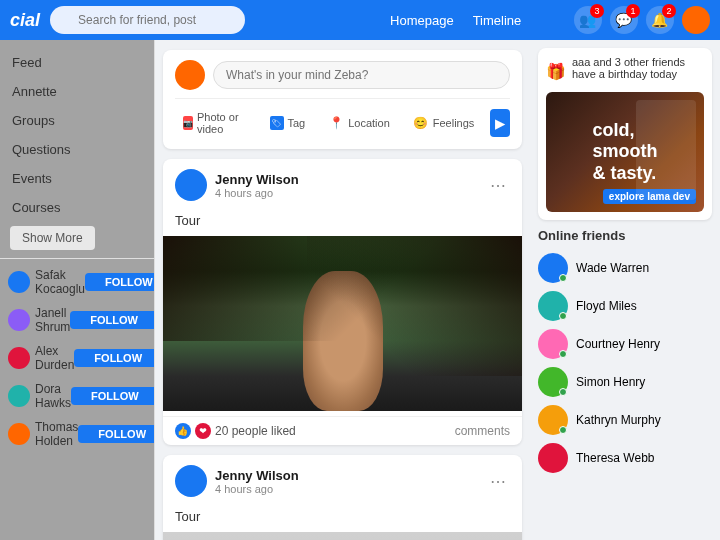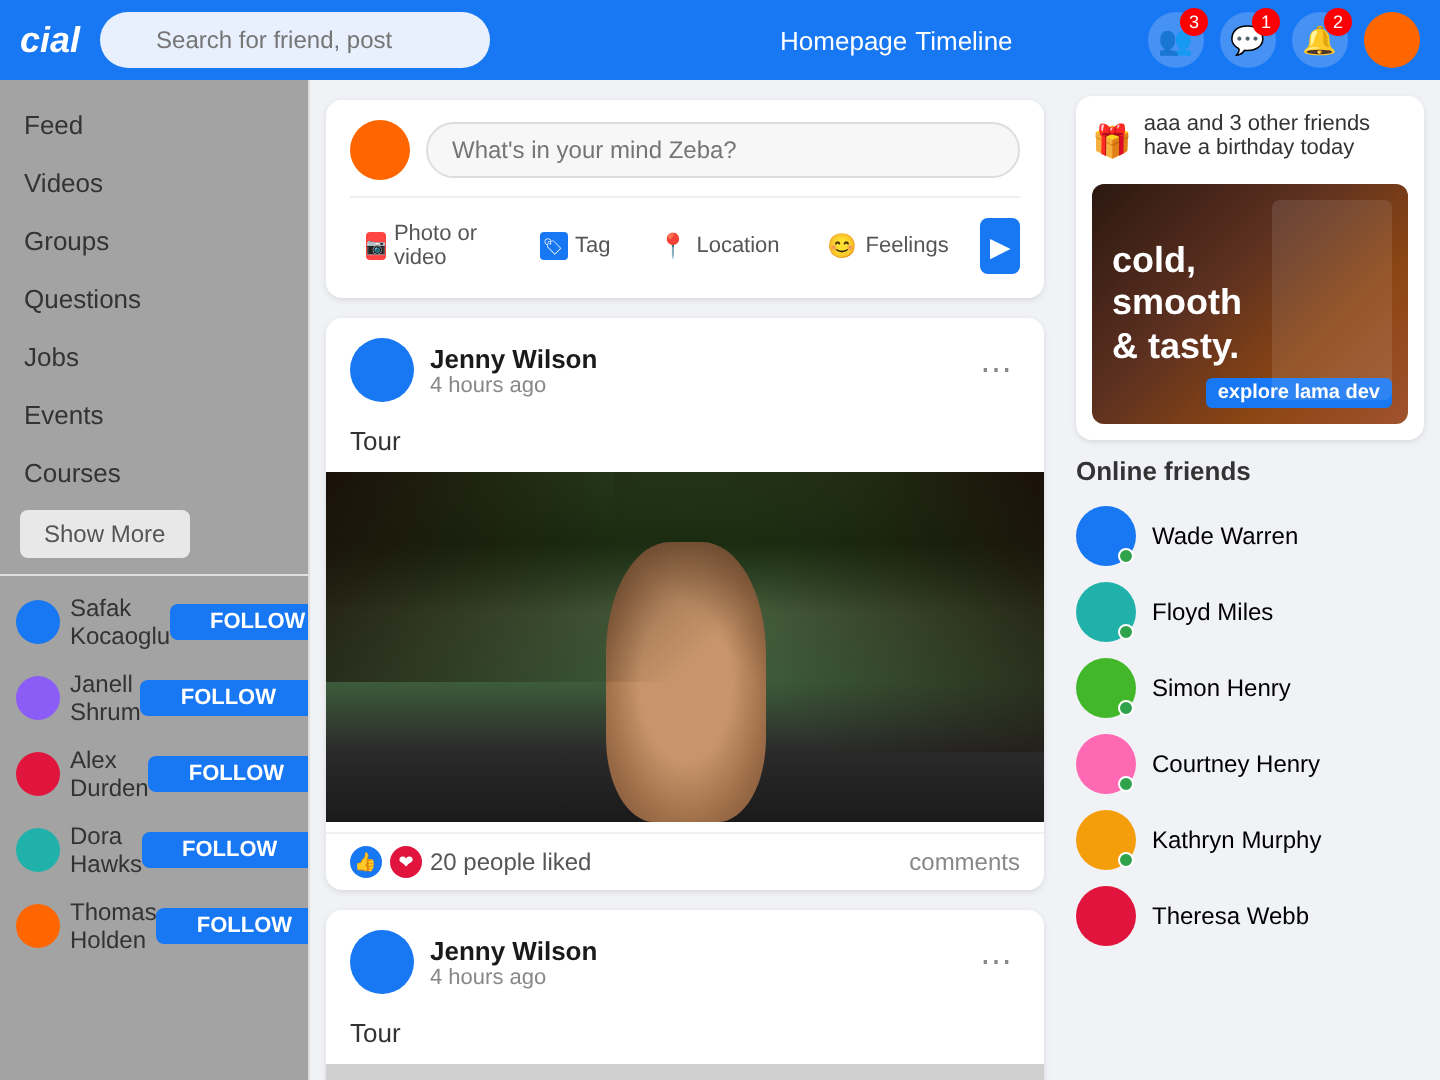--- a/index.html
+++ b/index.html
@@ -21,21 +21,21 @@
       font-size: 12px; color: #333; position: relative;
     }
     .search-wrapper {
       position: relative; flex: 1; max-width: 320px;
     }
     .search-icon-pos {
       position: absolute; left: 8px; top: 50%; transform: translateY(-50%);
       color: #888; font-size: 12px; pointer-events: none;
     }
     .header-nav {
-      display: flex; gap: 4px; align-items: flex-start; margin-left: 10px;
+      display: flex; gap: 19px; align-items: flex-start; margin-left: 10px;
     }
     .header-nav a {
       color: white; text-decoration: none; font-size: 13px;
     }
     .header-icons {
       display: flex; gap: 8px; align-items: center; margin-left: auto;
     }
     .header-icon-btn {
       width: 28px; height: 28px; border-radius: 50%; background: rgba(255,255,255,0.2);
       display: flex; align-items: center; justify-content: center;
@@ -153,21 +153,21 @@
       width: 190px; flex-shrink: 0; overflow-y: auto; padding: 8px;
       background: #f0f2f5;
     }
     .birthday-banner {
       background: white; border-radius: 8px; padding: 8px; margin-bottom: 8px;
       box-shadow: 0 1px 3px rgba(0,0,0,0.1);
     }
     .birthday-text { font-size: 11px; color: #333; margin-bottom: 6px; }
     .birthday-img {
       width: 100%; height: 120px; background: linear-gradient(135deg, #2c1810 0%, #5c3020 40%, #8b4513 70%, #a0522d 100%);
-      border-radius: 6px; display: flex; align-items: center; justify-content: flex-start;
+      border-radius: 6px; display: flex; align-items: center; justify-content: center;
       position: relative; overflow: hidden;
     }
     .birthday-img-text {
       color: white; font-size: 18px; font-weight: bold; line-height: 1.2;
       text-align: left; padding: 10px;
     }
     .birthday-img-sub {
       position: absolute; bottom: 8px; right: 8px; color: white; font-size: 10px;
       font-weight: bold; background: #1877f2; padding: 2px 6px; border-radius: 3px;
     }
@@ -237,24 +237,23 @@
       🔔<span class="badge">2</span>
     </div>
     <div class="avatar-header av-orange"></div>
   </div>
 </header>
 
 <div class="layout">
 
   <aside class="sidebar">
     <div class="sidebar-nav-item">Feed</div>
-    <div class="sidebar-nav-item">Videos</div>
+    <div class="sidebar-nav-item">Annette</div>
     <div class="sidebar-nav-item">Groups</div>
     <div class="sidebar-nav-item">Questions</div>
-    <div class="sidebar-nav-item">Jobs</div>
     <div class="sidebar-nav-item">Events</div>
     <div class="sidebar-nav-item">Courses</div>
     <div class="show-more-btn">Show More</div>
     <div class="sidebar-divider"></div>
 
     
     <div class="follow-item">
       <div class="follow-avatar av-blue" style="width:22px;height:22px;border-radius:50%;margin-right:5px;flex-shrink:0;"></div>
       <span class="follow-item-name">Safak Kocaoglu</span>
       <button class="follow-btn">FOLLOW</button>
@@ -394,34 +393,34 @@
     </div>
     <div class="online-friend">
       <div class="friend-avatar-wrap">
         <div class="friend-avatar av-teal"></div>
         <div class="online-dot"></div>
       </div>
       <span class="friend-name">Floyd Miles</span>
     </div>
     <div class="online-friend">
       <div class="friend-avatar-wrap">
+        <div class="friend-avatar av-pink"></div>
+        <div class="online-dot"></div>
+      </div>
+      <span class="friend-name">Courtney Henry</span>
+    </div>
+    <div class="online-friend">
+      <div class="friend-avatar-wrap">
         <div class="friend-avatar av-green"></div>
         <div class="online-dot"></div>
       </div>
       <span class="friend-name">Simon Henry</span>
     </div>
     <div class="online-friend">
       <div class="friend-avatar-wrap">
-        <div class="friend-avatar av-pink"></div>
-        <div class="online-dot"></div>
-      </div>
-      <span class="friend-name">Courtney Henry</span>
-    </div>
-    <div class="online-friend">
-      <div class="friend-avatar-wrap">
         <div class="friend-avatar av-yellow"></div>
         <div class="online-dot"></div>
       </div>
       <span class="friend-name">Kathryn Murphy</span>
     </div>
     <div class="online-friend">
       <div class="friend-avatar-wrap">
         <div class="friend-avatar av-red"></div>
 
       </div>

